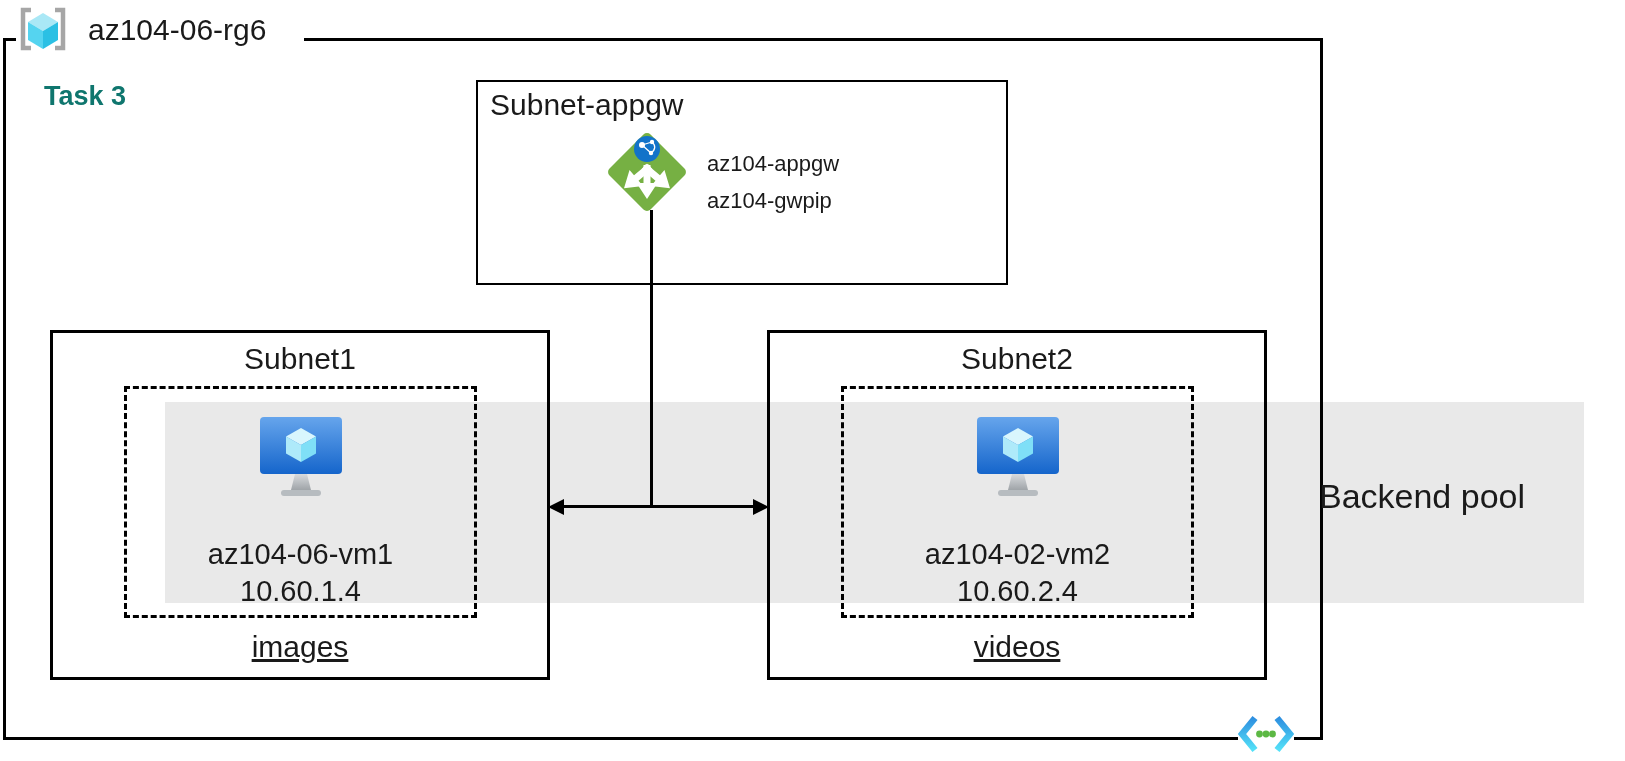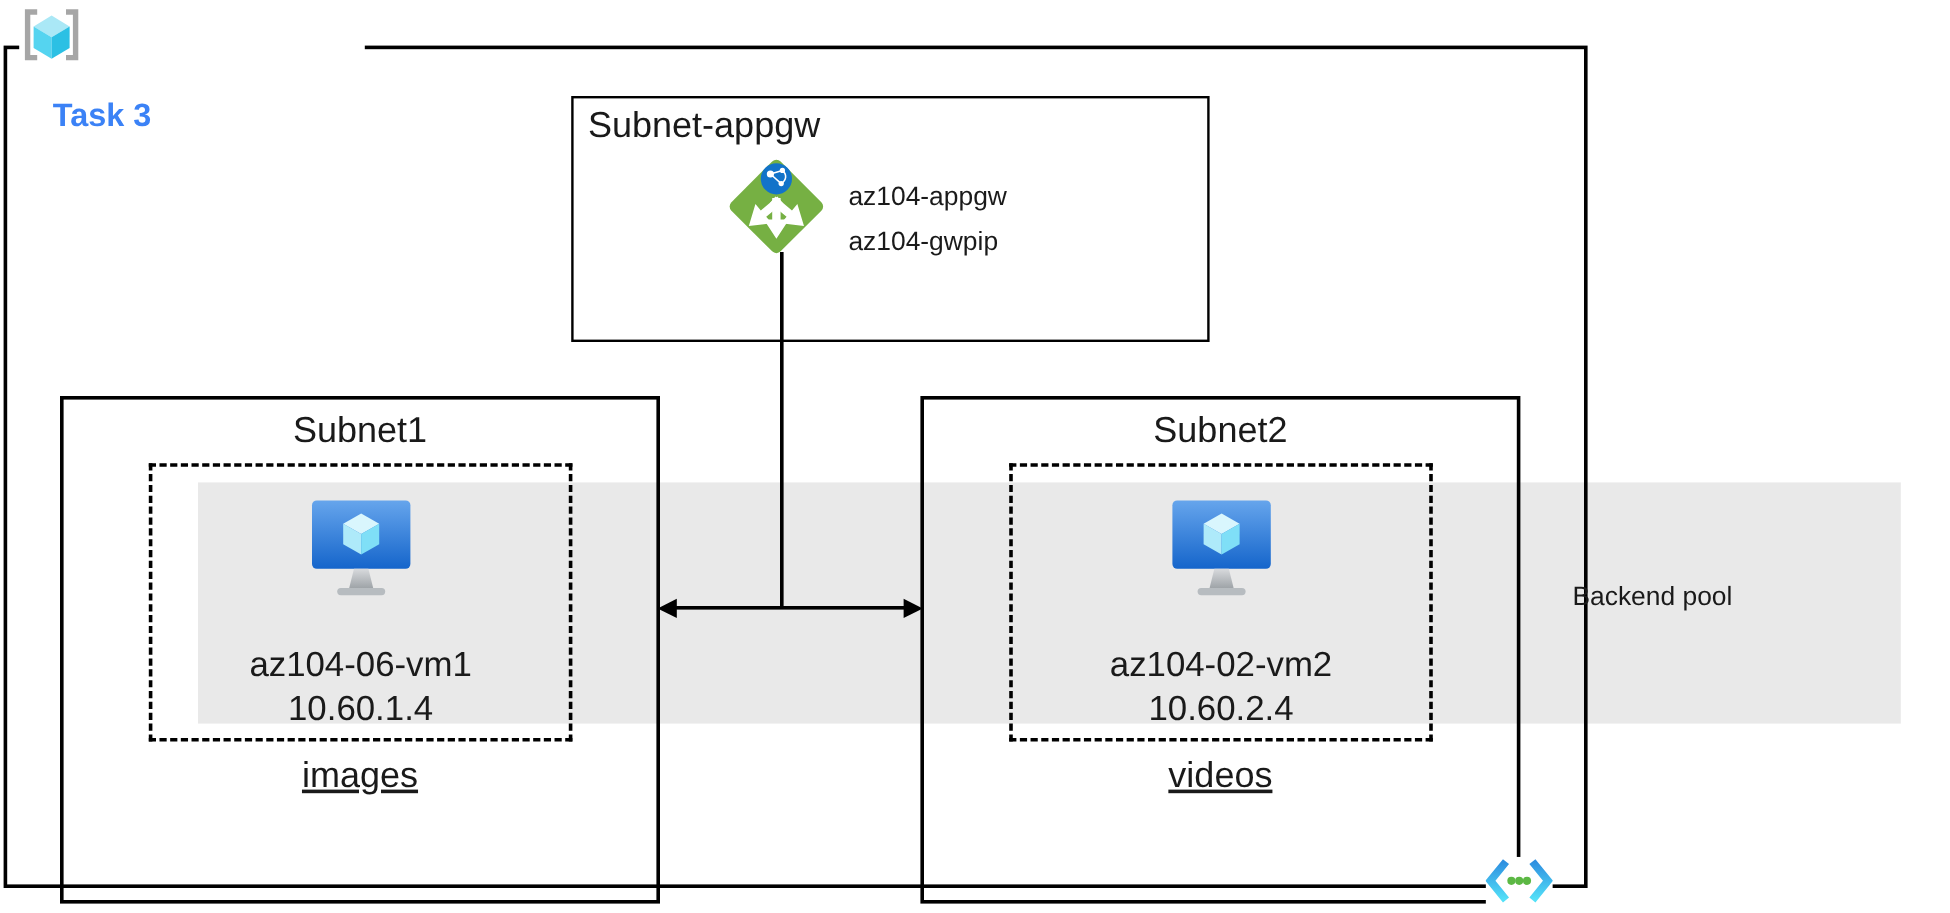--- a/index.html
+++ b/index.html
@@ -3,43 +3,43 @@
 <meta charset="utf-8">
 <style>
   html,body{margin:0;padding:0;background:#ffffff;}
   .canvas{
     position:relative;width:1625px;height:761px;background:#ffffff;
     font-family:"Liberation Sans", sans-serif;color:#1a1a1a;overflow:hidden;
   }
   .abs{position:absolute;}
   
   .band{left:165px;top:402px;width:1419px;height:201px;background:#e9e9e9;}
-  .band-label{left:1250px;top:404px;width:254px;height:197px;display:flex;
+  .band-label{left:1295px;top:404px;width:254px;height:197px;display:flex;
     align-items:center;justify-content:center;padding-bottom:12px;box-sizing:border-box;
-    font-size:22px;}
+    font-size:34px;}
   
   .rg-box{left:3px;top:38px;width:1320px;height:702px;border:3px solid #000;box-sizing:border-box;}
   .rg-patch{left:16px;top:31px;width:288px;height:17px;background:#fff;}
   .rg-icon{left:18px;top:6px;}
   .rg-title{left:88px;top:13px;font-size:30px;white-space:nowrap;}
-  .task-label{left:44px;top:81px;font-size:27px;font-weight:bold;color:#3b82f6;}
+  .task-label{left:44px;top:81px;font-size:27px;font-weight:bold;color:#0f766e;}
   
   .appgw-box{left:476px;top:80px;width:532px;height:205px;border:2px solid #000;box-sizing:border-box;}
   .appgw-title{left:490px;top:88px;font-size:30px;white-space:nowrap;text-align:center;}
   .appgw-icon{left:604px;top:129px;}
   .appgw-labels{left:707px;top:145px;font-size:22px;line-height:37px;white-space:nowrap;}
   
   .v-line{left:650px;top:210px;width:3px;height:297px;background:#000;}
   .h-shaft{left:562px;top:505px;width:193px;height:3px;background:#000;}
   .head-left{left:548px;top:499px;width:0;height:0;
     border-top:8px solid transparent;border-bottom:8px solid transparent;border-right:16px solid #000;}
   .head-right{left:753px;top:499px;width:0;height:0;
     border-top:8px solid transparent;border-bottom:8px solid transparent;border-left:16px solid #000;}
   
-  .subnet-box{top:330px;width:500px;height:423px;border:3px solid #000;box-sizing:border-box;}
+  .subnet-box{top:330px;width:500px;height:350px;border:3px solid #000;box-sizing:border-box;}
   .subnet1{left:50px;} .subnet2{left:767px;}
   .subnet-title{padding-top:9px;text-align:center;font-size:30px;}
   .dashed-box{top:386px;width:353px;height:232px;border:3px dashed #000;box-sizing:border-box;}
   .dashed1{left:124px;} .dashed2{left:841px;}
   .vm-icon1{left:259px;top:416px;} .vm-icon2{left:976px;top:416px;}
   .vm-text{top:518px;width:353px;text-align:center;font-size:29px;line-height:37px;margin-top:18px;}
   .vm-text1{left:124px;} .vm-text2{left:841px;}
   .caption{top:630px;width:500px;text-align:center;font-size:30px;text-decoration:underline;}
   .caption1{left:50px;} .caption2{left:767px;}
   .vnet-icon{left:1238px;top:714px;}
@@ -54,20 +54,21 @@
   <div class="abs rg-box"></div>
   <div class="abs rg-patch"></div>
 
   <svg class="abs rg-icon" width="50" height="46" viewBox="0 0 50 46">
     <path d="M13 4 H5 V42 H13" fill="none" stroke="#a6a6a6" stroke-width="4.5"></path>
     <path d="M37 4 H45 V42 H37" fill="none" stroke="#a6a6a6" stroke-width="4.5"></path>
     <polygon points="25,7 40,16 25,25 10,16" fill="#aae8f6"></polygon>
     <polygon points="10,16 25,25 25,43 10,34" fill="#55d4f0"></polygon>
     <polygon points="40,16 25,25 25,43 40,34" fill="#2bc0e4"></polygon>
   </svg>
+  <div class="abs rg-title">az104-06-rg6</div>
   <div class="abs task-label">Task 3</div>
 
   <div class="abs appgw-box"></div>
   <div class="abs appgw-title">Subnet-appgw</div>
   <svg class="abs appgw-icon" width="86" height="86" viewBox="0 0 86 86">
     <rect x="14" y="14" width="58" height="58" rx="5" transform="rotate(45 43 43)" fill="#76b043"></rect>
     <g fill="#ffffff">
       <polygon id="agarrow" points="39.5,36 46.5,36 46.5,54 53.5,54 43,70 32.5,54 39.5,54"></polygon>
       <use href="#agarrow" transform="rotate(-50 43 40)"></use>
       <use href="#agarrow" transform="rotate(50 43 40)"></use>

